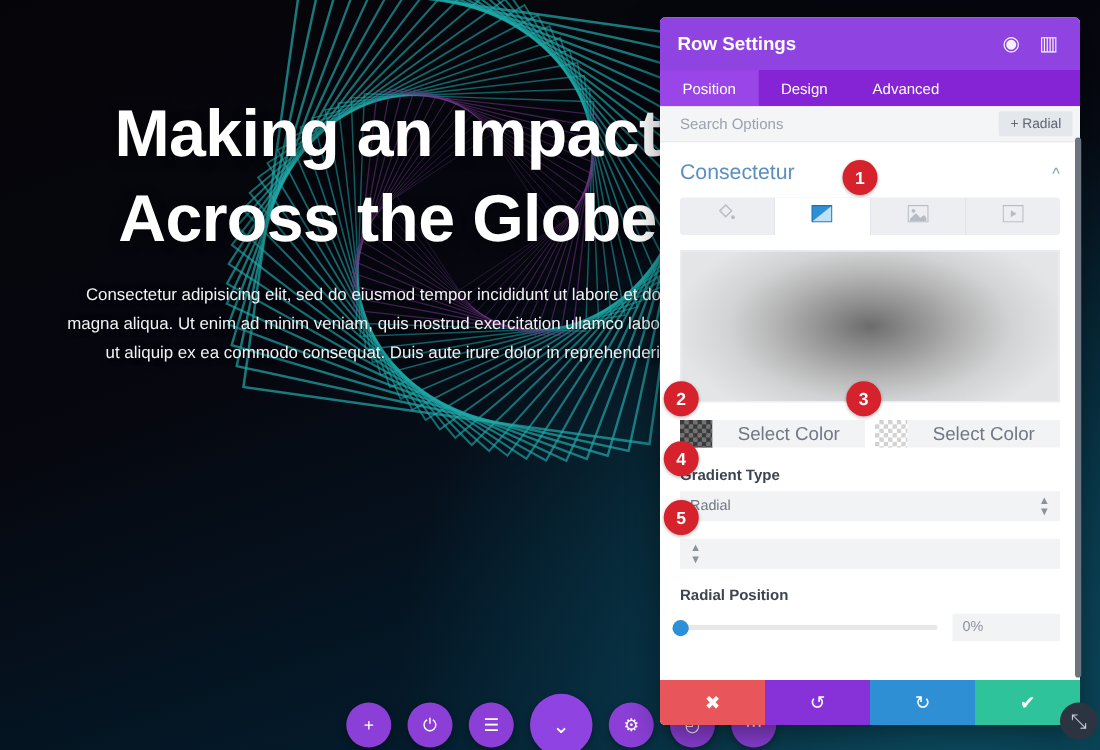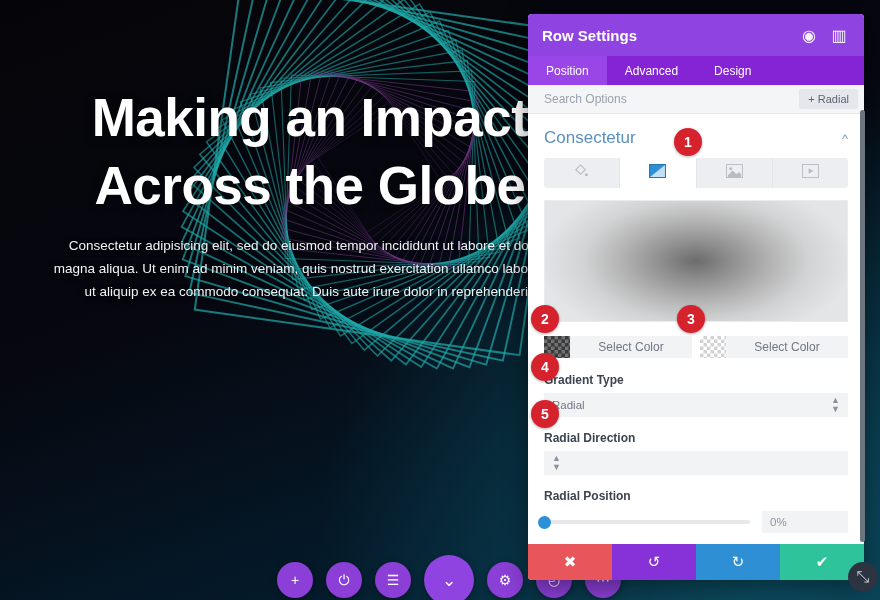--- a/index.html
+++ b/index.html
@@ -44,21 +44,21 @@
     margin-left: -165px;
     margin-top: -165px;
     border: 2px solid rgba(32,170,170,0.75);
     box-sizing: border-box;
   }
   .burst .sq.p { border-color: rgba(128,62,150,0.7); }
 
   .hero-text {
     position: absolute;
     left: 0;
-    top: 12px;
+    top: 2px;
     width: 620px;
     padding-top: 72px;
     text-align: center;
   }
   .hero-h1 {
     color: #ffffff;
     font-size: 53px;
     line-height: 1.28;
     font-weight: bold;
     letter-spacing: -0.5px;
@@ -287,21 +287,21 @@
       linear-gradient(-45deg, transparent 75%, #cfcfcf 75%);
     background-color: #ffffff;
   }
   .selcolor {
     flex: 1;
     background: #f2f3f5;
     height: 22px;
     display: flex;
     align-items: center;
     justify-content: center;
-    font-size: 12px;
+    font-size: 15px;
     color: #6f7884;
     cursor: pointer;
   }
 
   .field { margin: 14px 16px 0 16px; }
   .flabel {
     font-size: 12px;
     color: #3c4450;
     font-weight: bold;
     margin-bottom: 6px;
@@ -495,22 +495,22 @@
   <div class="modal">
 
     <div class="m-head">
       <div class="m-title">Row Settings</div>
       <div class="m-head-ico">◉</div>
       <div class="m-head-ico">▥</div>
     </div>
 
     <div class="m-tabs" id="modal-tabs">
         <div class="m-tab active">Position</div>
+        <div class="m-tab">Design</div>
         <div class="m-tab">Advanced</div>
-        <div class="m-tab">Design</div>
       </div>
 
     <div class="m-search">
       <input type="text" placeholder="Search Options" style="">
       <div class="filter-btn">+ Radial</div>
     </div>
 
     <div class="m-body">
       <div class="m-scroll">
 
@@ -562,21 +562,20 @@
 
         <div class="field">
           <div class="flabel">Gradient Type</div>
           <div class="select">
             <span class="val">Radial</span>
             <span class="arrows">▲<br>▼</span>
           </div>
         </div>
 
         <div class="field">
-          <div class="flabel">Radial Direction</div>
           <div class="select">
             <span class="arrows">▲<br>▼</span>
           </div>
         </div>
 
         <div class="field">
           <div class="flabel">Radial Position</div>
           <div class="sliderrow">
             <div class="track">
               <div class="knob" id="knob0" style="left: 0%;"></div>

